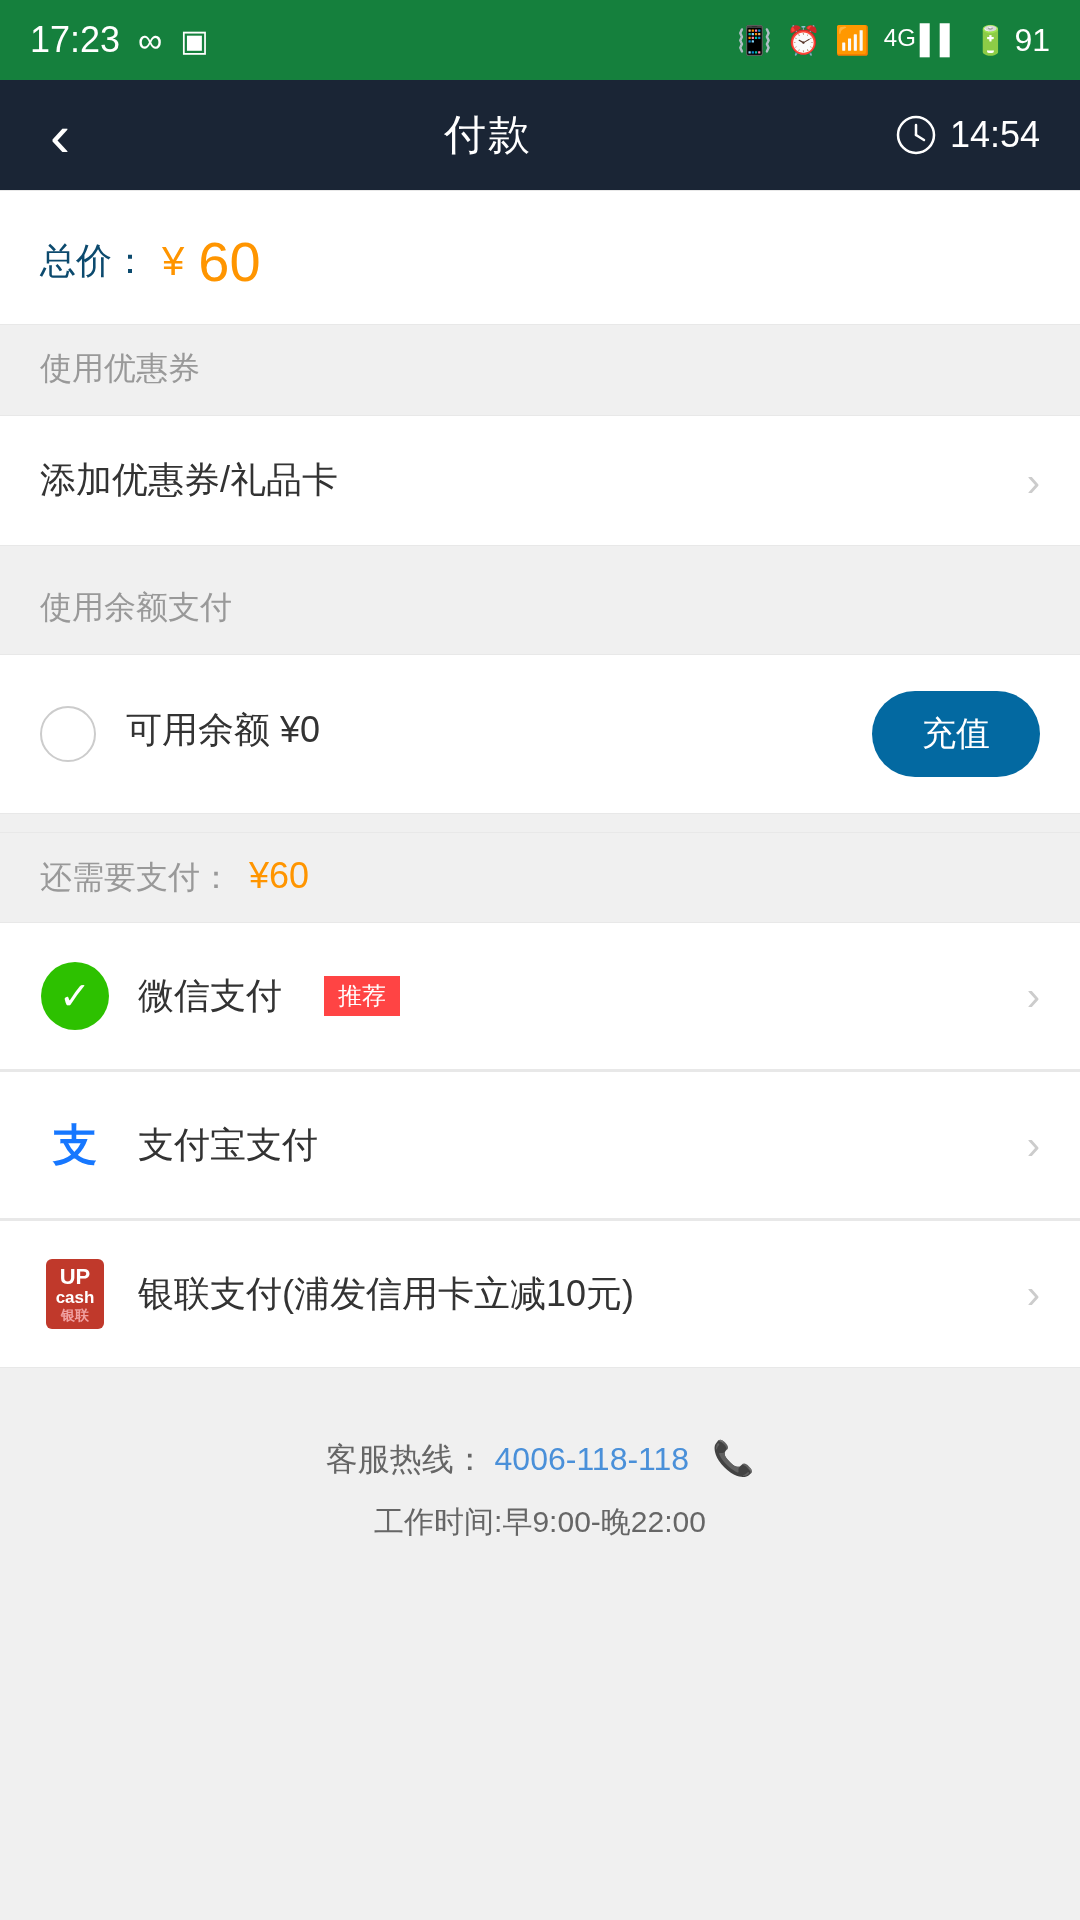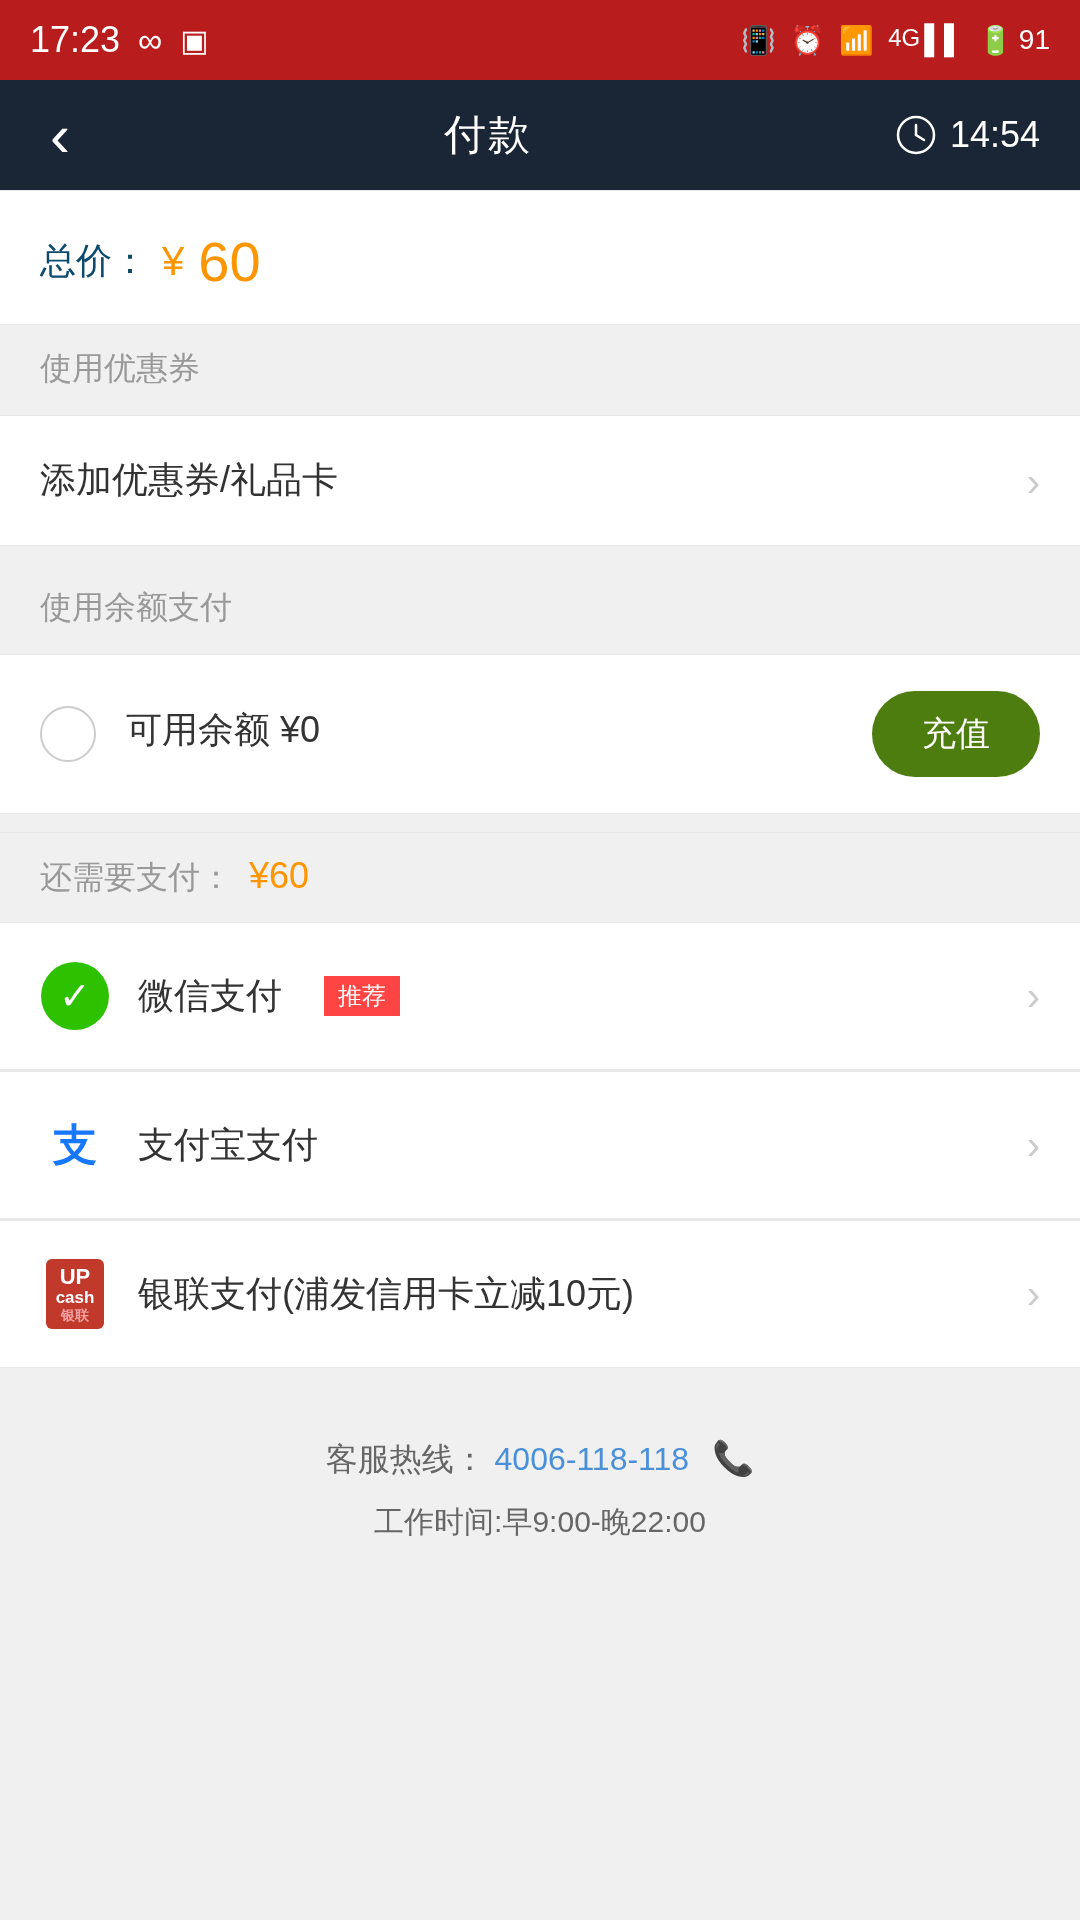--- a/index.html
+++ b/index.html
@@ -7,21 +7,21 @@
     body {
       width: 1080px;
       min-height: 1920px;
       font-family: "PingFang SC", "Hiragino Sans GB", "Microsoft YaHei", sans-serif;
       background: #f0f0f0;
       overflow-x: hidden;
     }
 
     
     .status-bar {
-      background: #b91c1c;
+      background: #15803d;
       height: 80px;
       display: flex;
       align-items: center;
       justify-content: space-between;
       padding: 16px 30px;
       color: white;
       font-size: 32px;
       gap: 36px;
     }
     .status-left { display: flex; align-items: center; gap: 18px; }
@@ -132,21 +132,21 @@
     .radio-btn {
       width: 56px;
       height: 56px;
       border-radius: 50%;
       border: 2px solid #ccc;
       background: white;
       flex-shrink: 0;
     }
     .balance-text { font-size: 36px; color: #333; }
     .recharge-btn {
-      background: #4d7c0f;
+      background: #0369a1;
       color: white;
       border: none;
       border-radius: 50px;
       padding: 20px 50px;
       font-size: 34px;
       cursor: pointer;
     }
 
     
     .remaining-section {
@@ -267,21 +267,21 @@
   <div class="status-right">
     <span style="font-size:28px;">📳</span>
     <span style="font-size:28px;">⏰</span>
     <span style="font-size:28px;">📶</span>
     <span style="font-size:28px; display:flex;gap:4px;">
       <span style="font-size:24px;">4G</span>
       <span>▌▌</span>
     </span>
     <span style="display:flex;align-items:center;gap:6px;">
       <span style="font-size:28px;">🔋</span>
-      <span style="font-size:28px;">91</span>
+      <span style="font-size:32px;">91</span>
     </span>
   </div>
 </div>
 
 <div class="app-bar">
   <span class="app-bar-back" style="font-size:60px; font-weight:200;">‹</span>
   <span class="app-bar-title">付款</span>
   <div class="app-bar-right">
     <svg class="clock-icon" viewBox="0 0 40 40" fill="none">
       <circle cx="20" cy="20" r="18" stroke="white" stroke-width="2.5"></circle>

